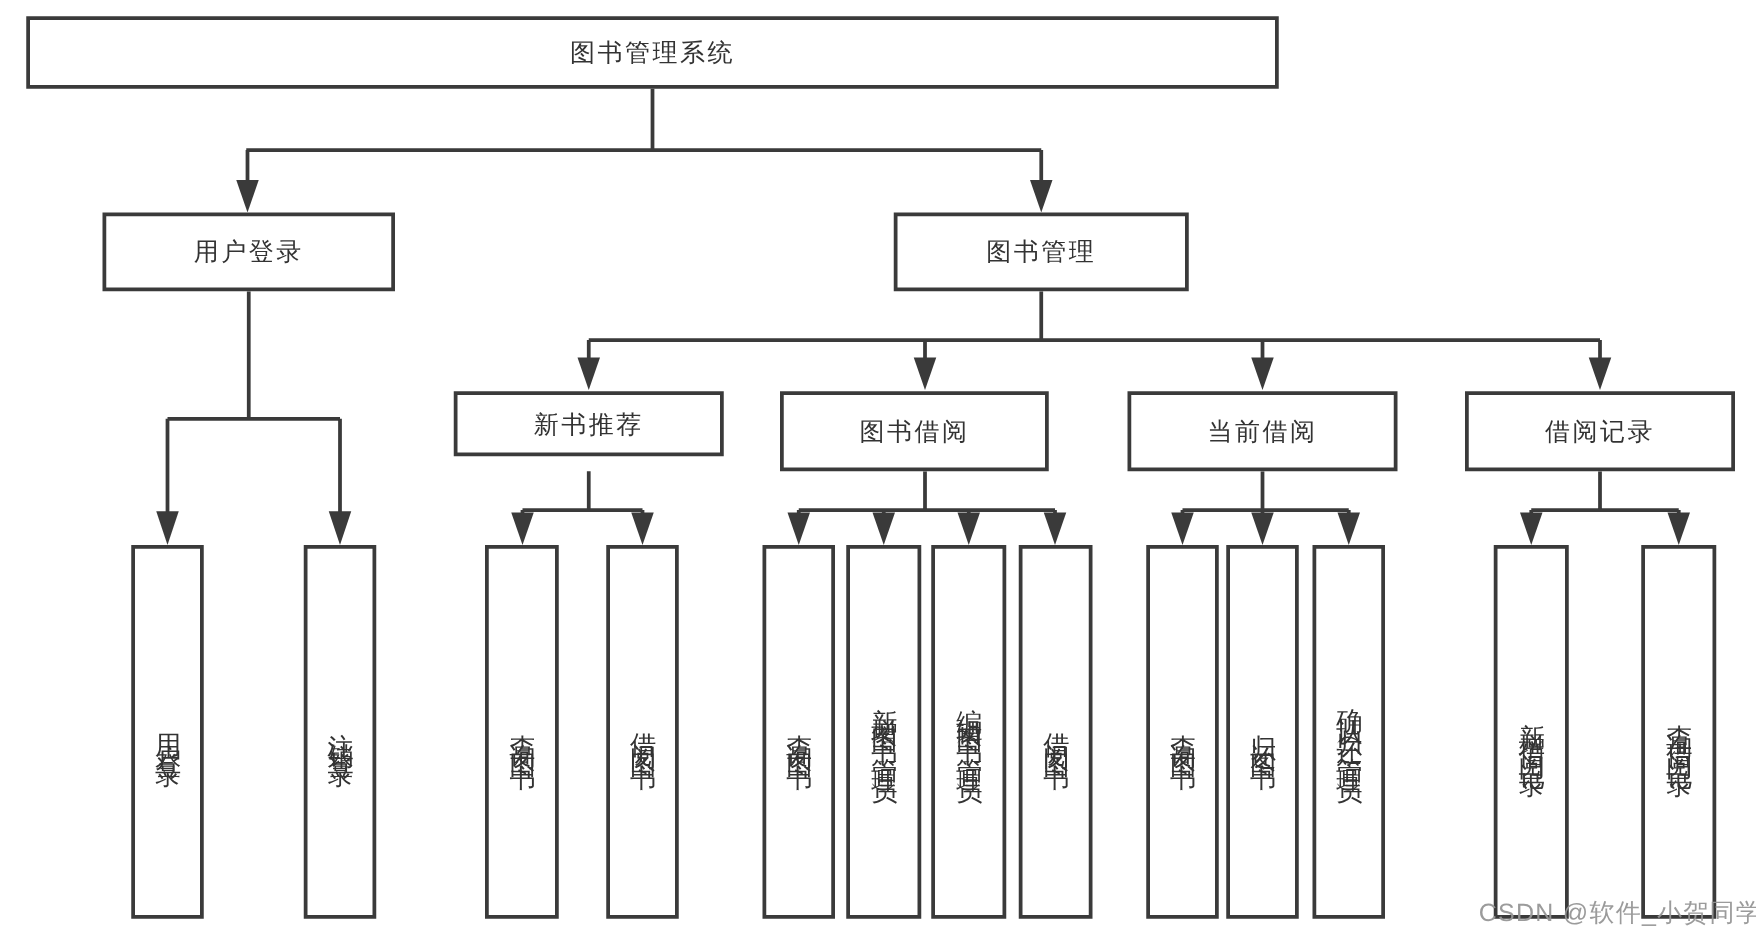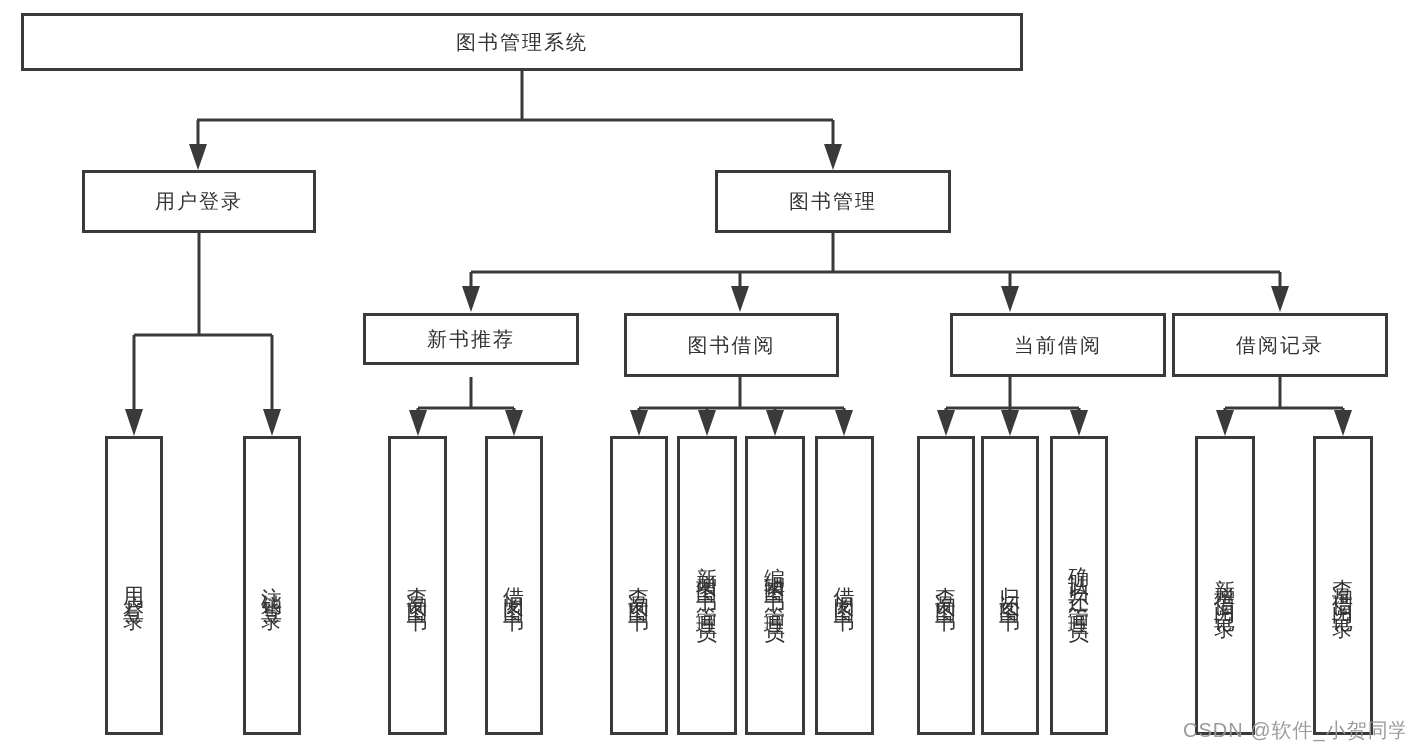--- a/index.html
+++ b/index.html
@@ -110,21 +110,21 @@
   <div class="box" style="left:715px;top:170px;width:236px;height:63px">
     <span class="hlabel">图书管理</span>
   </div>
 
   <div class="box" style="left:363px;top:313px;width:216px;height:52px">
     <span class="hlabel">新书推荐</span>
   </div>
   <div class="box" style="left:624px;top:313px;width:215px;height:64px">
     <span class="hlabel">图书借阅</span>
   </div>
-  <div class="box" style="left:950px;top:313px;width:216px;height:64px">
+  <div class="box" style="left:902px;top:313px;width:216px;height:64px">
     <span class="hlabel">当前借阅</span>
   </div>
   <div class="box" style="left:1172px;top:313px;width:216px;height:64px">
     <span class="hlabel">借阅记录</span>
   </div>
 
   <div class="box vbox" style="left:105px;width:58px">
     <span class="vlabel">用户登录</span>
   </div>
   <div class="box vbox" style="left:243px;width:58px">

